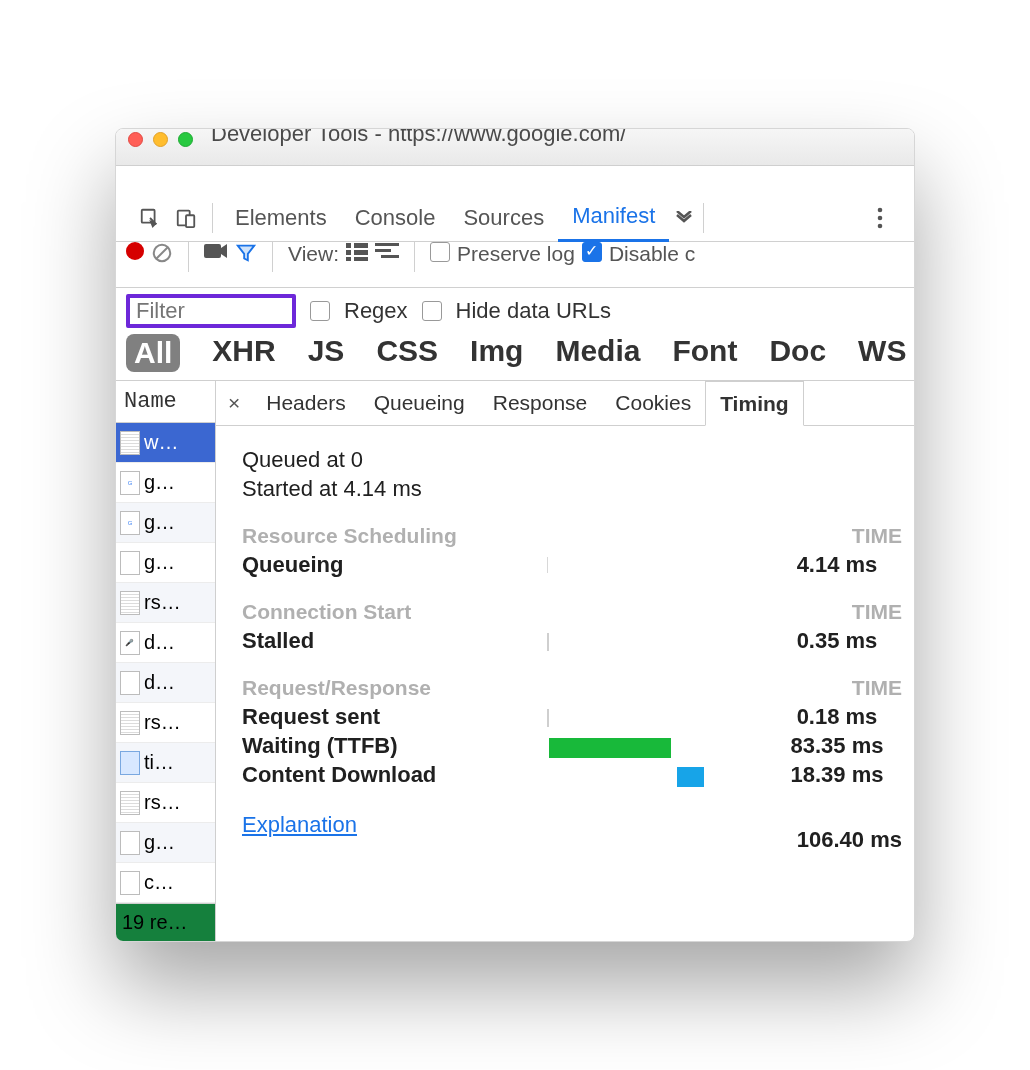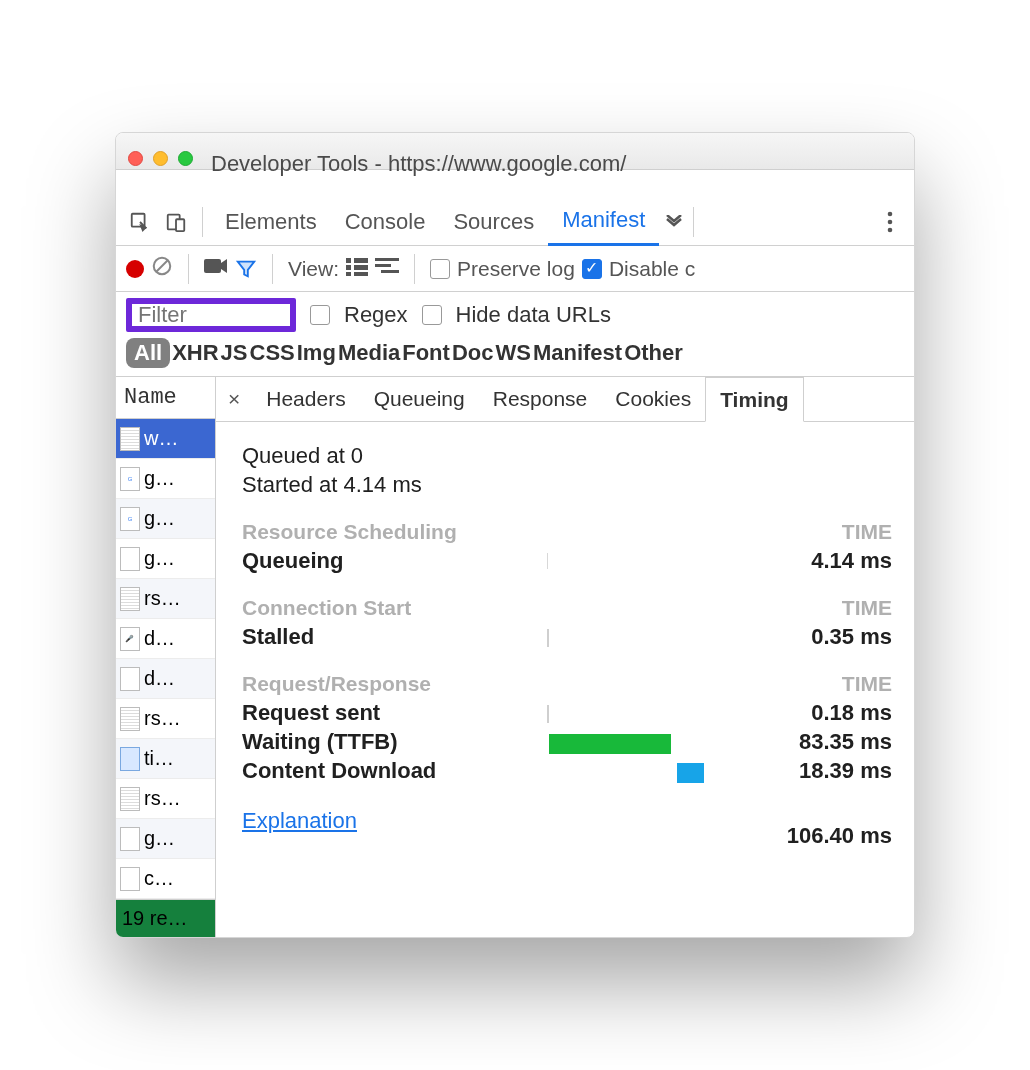--- a/index.html
+++ b/index.html
@@ -13,80 +13,80 @@
     width: 800px;
     border-radius: 8px;
     box-shadow: 0 45px 85px rgba(0,0,0,.35);
     overflow:hidden;
     background:#fff;
     border:1px solid #d6d6d6;
   }
   
   .titlebar {
     height: 26px;
-    display:flex; align-items:flex-start;
+    display:flex; align-items:flex-end;
     background: linear-gradient(#f6f6f6,#e9e9e9);
     border-bottom:1px solid #cfcfcf;
     padding: 18px 12px;
   }
   .traffic { display:flex; gap:10px; margin-right:18px; }
   .traffic span {
     width:15px; height:15px; border-radius:50%;
   }
   .tl-red { background:#ff5f57; border:1px solid #e14942; }
   .tl-yel { background:#ffbd2e; border:1px solid #e0a029; }
   .tl-grn { background:#28c940; border:1px solid #1eaa33; }
   .title { font-size:22px; color:#4a4a4a; }
 
   
   .tabs-row {
     height: 48px;
     display:flex; align-items:center;
     border-bottom:1px solid #d0d0d0;
-    padding: 0 6px;
+    padding: 0 16px;
     font-size:22px; color:#555;margin-top:28px;
   }
   .tabs-row .iconbtn { width:36px; display:flex; align-items:center; justify-content:center; }
   .vsep { width:1px; height:30px; background:#d0d0d0; margin:0 8px; }
   .tab { padding:0 14px; height:48px; display:flex; align-items:center; cursor:pointer; }
   .tab.active { color:#1a73e8; border-bottom:3px solid #1a73e8; }
   .more { margin-left:4px; }
 
   
   .toolbar {
     height: 46px;
-    display:flex; align-items:center;
+    display:flex; 
     padding:0 10px; gap:7px;
     border-bottom:1px solid #d0d0d0;
     font-size:21px; color:#555;
     overflow:hidden; white-space:nowrap;
   }
   .record-dot { width:18px; height:18px; border-radius:50%; background:#d60000; }
   .cam { font-size:20px; color:#555; }
   .funnel { position:relative; display:inline-block; }
   .funnel svg { display:block; }
   .checkbox { width:20px; height:20px; border:1px solid #999; border-radius:3px; display:inline-block; vertical-align:middle; }
   .checkbox.checked { background:#1a73e8; border-color:#1a73e8; position:relative; }
   .checkbox.checked::after { content:"✓"; color:#fff; font-size:16px; position:absolute; left:2px; top:-2px; }
 
   
   .filter-row {
     display:flex; align-items:center; gap:14px;
     padding:6px 10px 2px;
     font-size:22px; color:#333;
   }
   .filter-input {
-    border:6px solid #6d28d9; border-radius:2px;
+    border:4px solid #6d28d9; border-radius:2px;
     font-size:22px; color:#333;
     padding:2px 6px; width:170px; height:34px;
   }
   .types-row {
-    display:flex; align-items:center; gap:2px;
+    display:flex; align-items:flex-start; gap:32px;
     padding:4px 10px 8px;
-    font-size:22px; font-weight:600; color:#333;
+    font-size:30px; font-weight:600; color:#333;
     border-bottom:1px solid #cfcfcf;
   }
   .pill {
     background:#808080; color:#fff; border-radius:8px;
     padding:2px 8px;
   }
 
   
   .main { display:flex; height: 560px; }
   .left {
@@ -126,33 +126,33 @@
     border-bottom:1px solid #cfcfcf;
     font-size:21px; color:#333;
   }
   .detail-tabs .close { padding:0 12px; color:#555; cursor:pointer; }
   .dtab { padding:0 14px; height:45px; display:flex; align-items:center; cursor:pointer; }
   .dtab.active {
     border:1px solid #cfcfcf; border-bottom:1px solid #fff;
     height:45px; margin-bottom:-1px; background:#fff;font-weight:bold;
   }
   .panel {
-    flex:1; padding:18px 22px 18px 26px;
+    flex:1; padding:18px 12px 18px 26px;
     font-size:22px; color:#202020;
   }
   .info-line { margin:3px 0; }
   .section { margin-top:22px;font-weight:bold; }
   .section-head {
     display:flex; color:#b0b0b0; font-size:21px; margin-bottom:4px;
   }
   .section-head .right-col { margin-left:auto; }
   .metric-row { display:flex; align-items:center; margin:3px 0; }
   .metric-label { width:305px; }
   .metric-bar-col { flex:1; position:relative; height:22px; }
-  .metric-val { width:130px; text-align:right; }
+  .metric-val { width:130px; text-align:center; }
   .bar { position:absolute; top:3px; height:18px; }
   .bar.thin { width:2px; background:#cfcfcf; }
   .explain-row { display:flex; margin-top:24px; }
   .explain-link { color:#1a73e8; text-decoration:underline; cursor:pointer; }
   .total { margin-left:auto; font-weight:600;margin-top:15px; }
 </style>
 </head>
 <body>
 
 <div class="frame">

